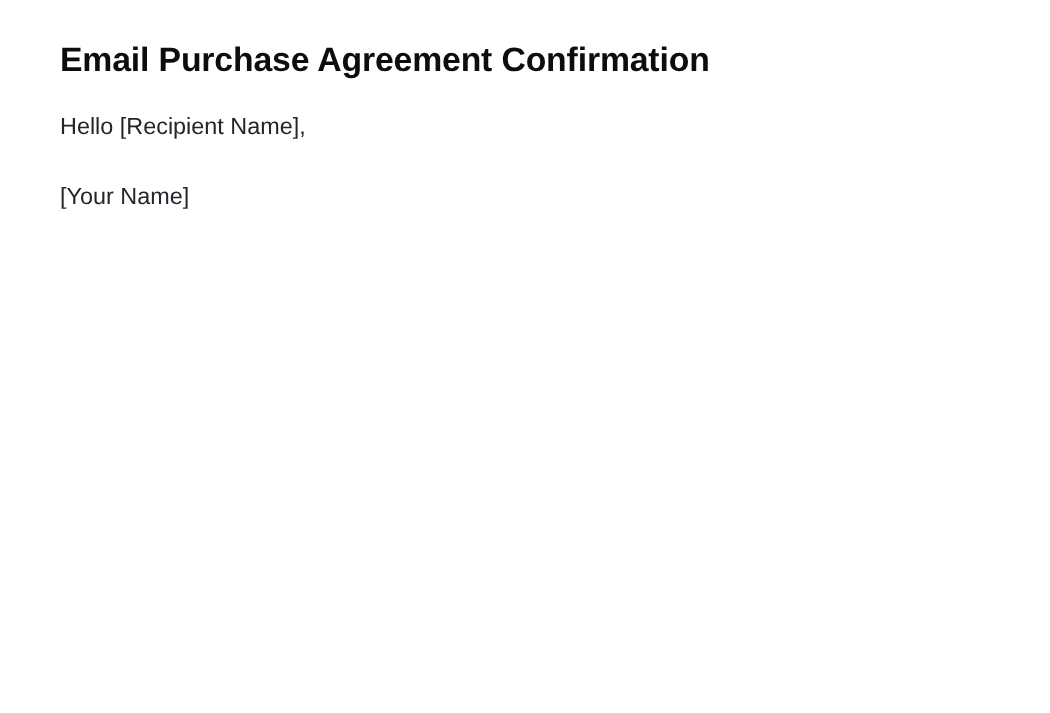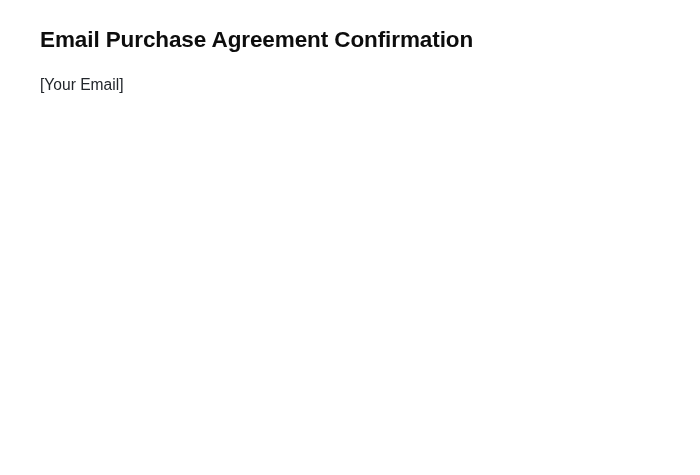--- a/index.html
+++ b/index.html
@@ -45,18 +45,19 @@
   }
 </style>
 </head>
 <body>
 
 <div class="page">
 
   <h1 class="doc-title">Email Purchase Agreement Confirmation</h1>
 
 
+  <p class="para">Hello [Recipient Name],</p>
 
 
 
-  <p class="para">[Your Email]</p>
+  <p class="para">[Your Name]</p>
 
 </div>
 
 </body></html>

